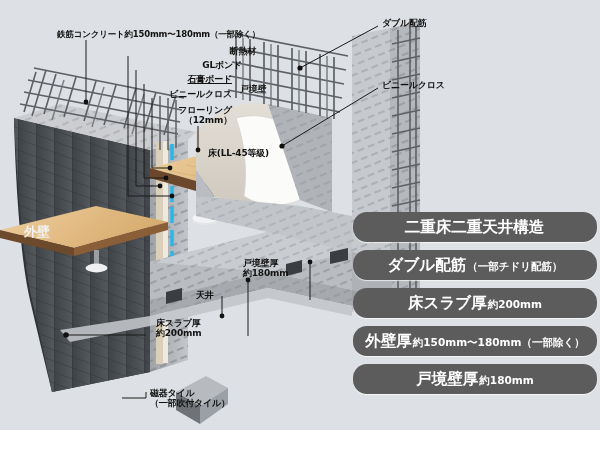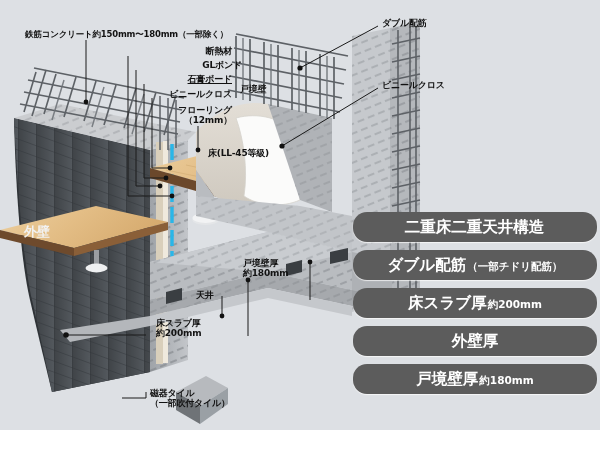--- a/index.html
+++ b/index.html
@@ -5,21 +5,21 @@
   html,body{margin:0;padding:0;background:#ffffff;}
   body{font-family:"DejaVu Sans","Liberation Sans",sans-serif;}
   #stage{position:relative;width:600px;height:449px;overflow:hidden;background:#ffffff;}
   #panel{position:absolute;left:0;top:0;width:600px;height:430px;background:#dde0e4;}
   #art{position:absolute;left:0;top:0;width:600px;height:430px;}
 
   .lbl{position:absolute;font-weight:bold;color:#121212;line-height:1.12;
        white-space:nowrap;letter-spacing:-0.2px;}
   .lbl.r{text-align:right;}
   .lbl.l{text-align:left;}
-  .sm{font-size:8.5px;}
+  .sm{font-size:8.5px;padding-left:32px;}
   .sm2{font-size:9px;}
 
   .badge{position:absolute;left:353px;width:244px;height:30px;border-radius:14px;
          background:#5c5c5c;display:flex;align-items:center;justify-content:center;
          color:#ffffff;box-shadow:0 1px 1px rgba(255,255,255,.7);}
   .badge .t1{font-size:15.5px;font-weight:bold;letter-spacing:0px;}
   .badge .t2{font-size:10.5px;font-weight:bold;letter-spacing:0px;}
   .badge .row{display:flex;align-items:baseline;gap:1px;}
 </style>
 </head>
@@ -276,21 +276,21 @@
       <circle cx="222" cy="316" r="2.4"></circle>
       <circle cx="310" cy="262" r="2.4"></circle>
       <circle cx="66" cy="335" r="2.8"></circle>
       <circle cx="300" cy="68" r="2.6"></circle>
       <circle cx="282" cy="146" r="2.6"></circle>
     </g>
   </svg>
 
   <div class="lbl r sm" style="left:0;top:30px;width:228px;">鉄筋コンクリート約150mm〜180mm（一部除く）</div>
 
-  <div class="lbl r sm2" style="left:0;top:46px;width:232px;">断熱材</div>
+  <div class="lbl r sm2" style="left:0;top:46px;width:232px;padding-left:24px;">断熱材</div>
 
   <div class="lbl r sm2" style="left:0;top:60px;width:232px;padding-left:10px;">GLボンド</div>
 
   <div class="lbl r sm2" style="left:0;top:74px;width:232px;text-decoration:underline;">石膏ボード</div>
 
   <div class="lbl r sm2" style="left:0;top:89px;width:232px;">ビニールクロス</div>
 
   <div class="lbl r sm2" style="left:0;top:105px;width:232px;">
     <div>フローリング</div>
     <div>（12mm）</div>
@@ -340,20 +340,21 @@
   <div class="badge" style="top:288px;">
     <div class="row">
       <span class="t1">床スラブ厚</span>
       <span class="t2">約200mm</span>
     </div>
   </div>
 
   <div class="badge" style="top:326px;">
     <div class="row">
       <span class="t1">外壁厚</span>
+      <span class="t2">約150mm〜180mm（一部除く）</span>
     </div>
   </div>
 
   <div class="badge" style="top:364px;">
     <div class="row">
       <span class="t1">戸境壁厚</span>
       <span class="t2">約180mm</span>
     </div>
   </div>
 </div>

